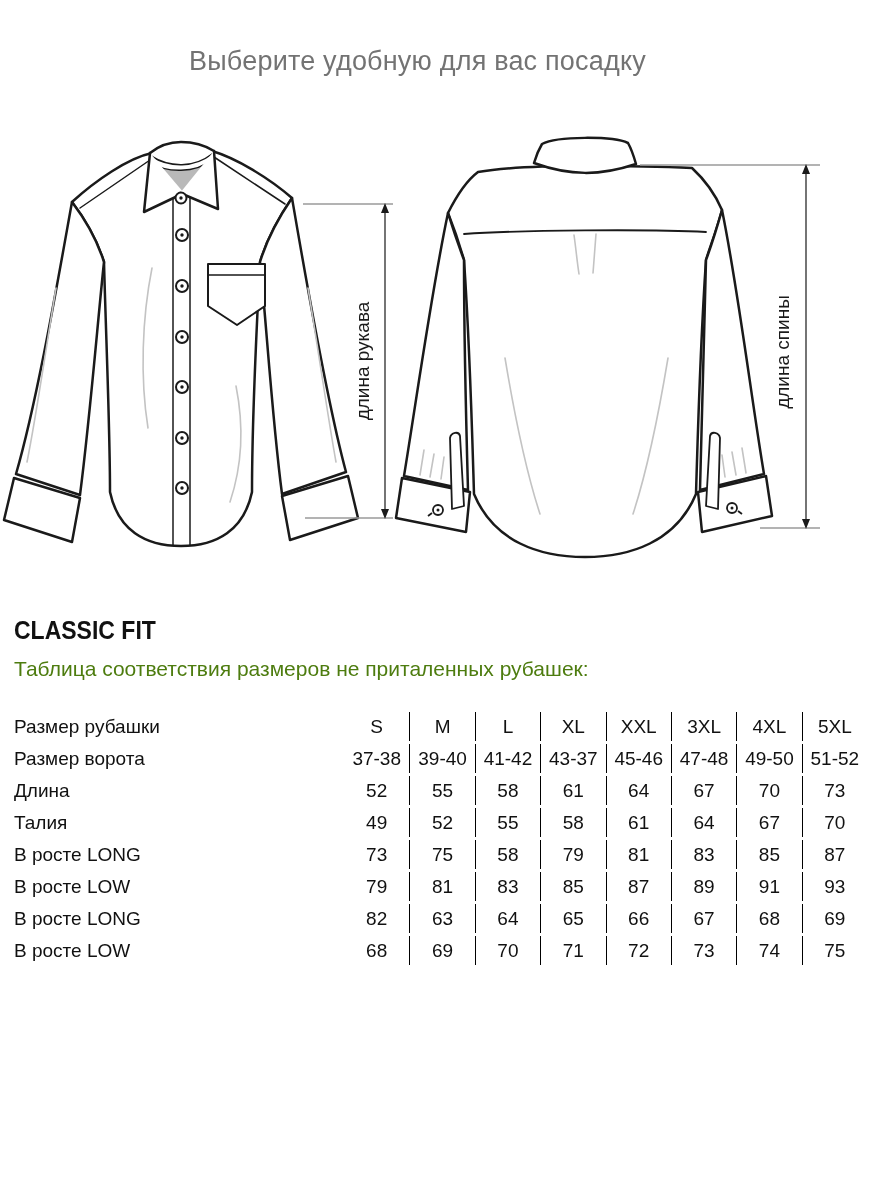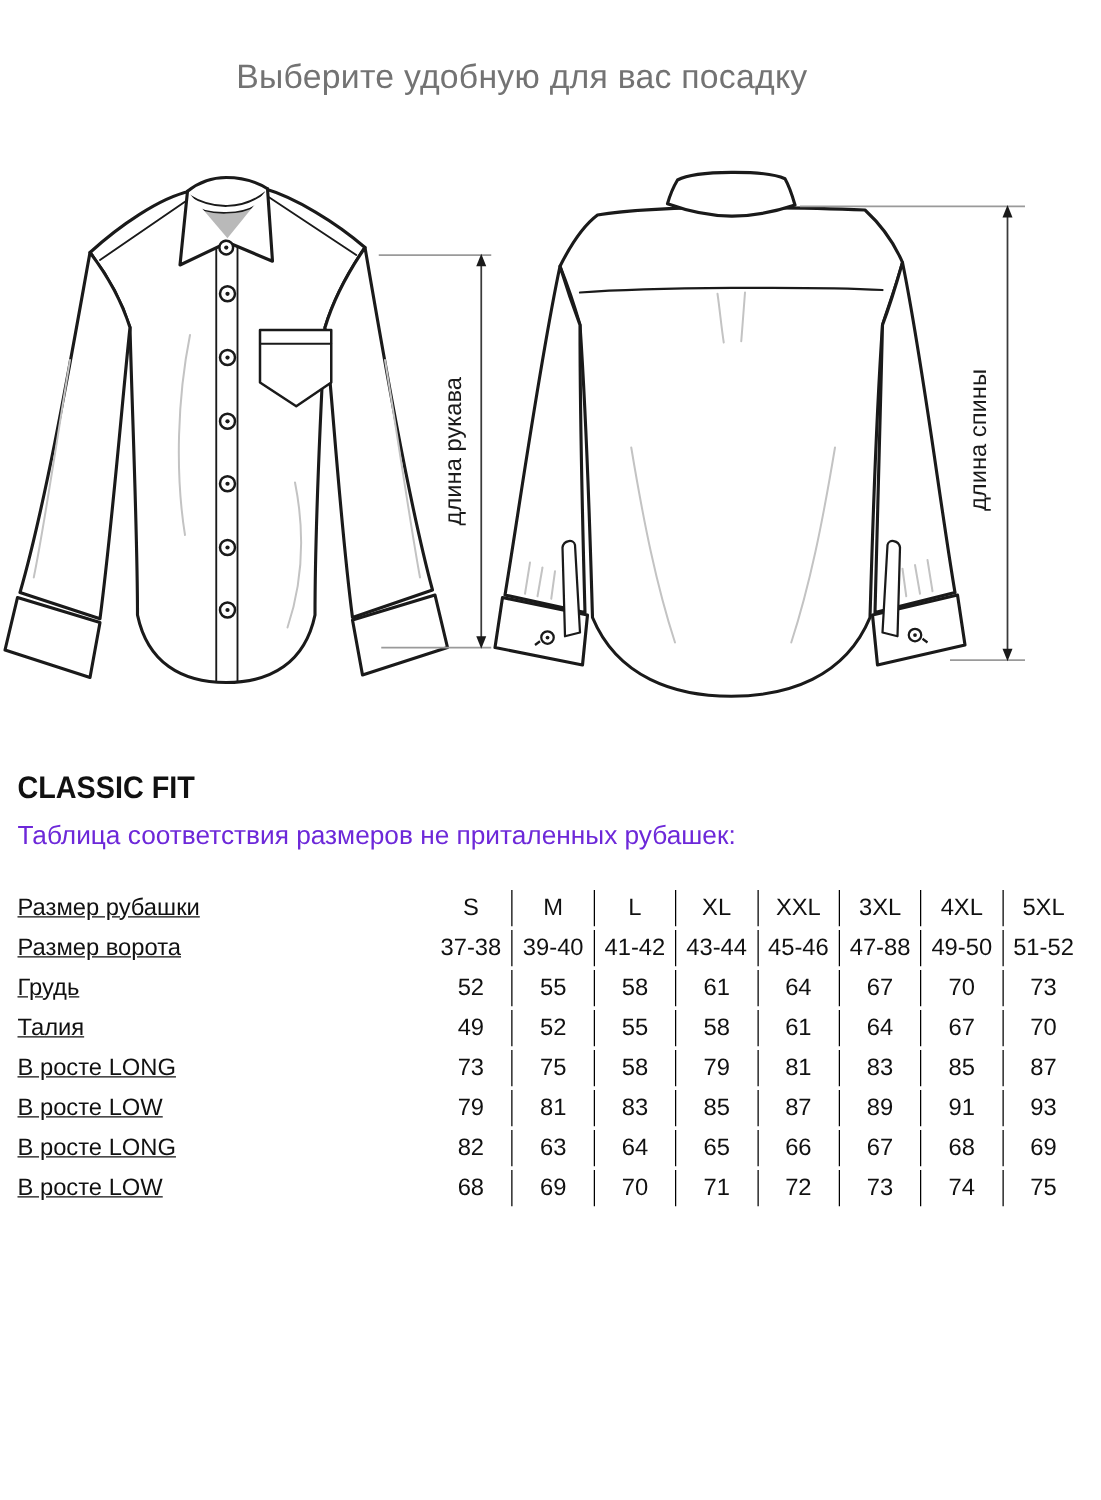--- a/index.html
+++ b/index.html
@@ -24,38 +24,38 @@
   .diagram-svg { position: absolute; left: 0; top: 118px; }
 
   .classic-heading {
     position: absolute; left: 14px; top: 616px;
     font-size: 25px; font-weight: 700; color: #111;
     transform: scaleX(0.92); transform-origin: left center;
     letter-spacing: 0px;
   }
   .table-subtitle {
     position: absolute; left: 14px; top: 657px;
-    font-size: 21px; font-weight: 400; color: #6d28d9;
+    font-size: 21px; font-weight: 400; color: #4d7c0f;
   }
 
   table.size-table {
     position: absolute; left: 14px; top: 709px;
     width: 853px;
     border-collapse: separate;
     border-spacing: 0 3px;
     table-layout: fixed;
   }
   table.size-table td {
     height: 29px;
     vertical-align: middle;
     font-size: 19px;
     color: #111;
     white-space: nowrap;
   }
-  td.label { width: 330px; text-align: left; text-decoration: underline; }
+  td.label { width: 330px; text-align: left; }
   td.val   { text-align: center; font-size: 20px; }
   td.sep   { border-left: 1.6px solid #000; }
 
   .stroke  { fill: none; stroke: #1a1a1a; stroke-width: 2.5; stroke-linejoin: round; stroke-linecap: round; }
   .fillw   { fill: #ffffff; }
   .thin    { fill: none; stroke: #1a1a1a; stroke-width: 1.5; stroke-linejoin: round; stroke-linecap: round; }
   .crease  { fill: none; stroke: #c3c3c3; stroke-width: 1.6; stroke-linecap: round; }
   .dimext  { stroke: #9a9a9a; stroke-width: 1.4; }
   .dimline { stroke: #3a3a3a; stroke-width: 1.4; }
   .dimhead { fill: #1a1a1a; }
@@ -215,28 +215,28 @@
           <td class="val sep">XXL</td>
           <td class="val sep">3XL</td>
           <td class="val sep">4XL</td>
           <td class="val sep">5XL</td>
         </tr>
         <tr>
           <td class="label">Размер ворота</td>
           <td class="val">37-38</td>
           <td class="val sep">39-40</td>
           <td class="val sep">41-42</td>
-          <td class="val sep">43-44</td>
+          <td class="val sep">43-37</td>
           <td class="val sep">45-46</td>
-          <td class="val sep">47-88</td>
+          <td class="val sep">47-48</td>
           <td class="val sep">49-50</td>
           <td class="val sep">51-52</td>
         </tr>
         <tr>
-          <td class="label">Грудь</td>
+          <td class="label">Длина</td>
           <td class="val">52</td>
           <td class="val sep">55</td>
           <td class="val sep">58</td>
           <td class="val sep">61</td>
           <td class="val sep">64</td>
           <td class="val sep">67</td>
           <td class="val sep">70</td>
           <td class="val sep">73</td>
         </tr>
         <tr>

